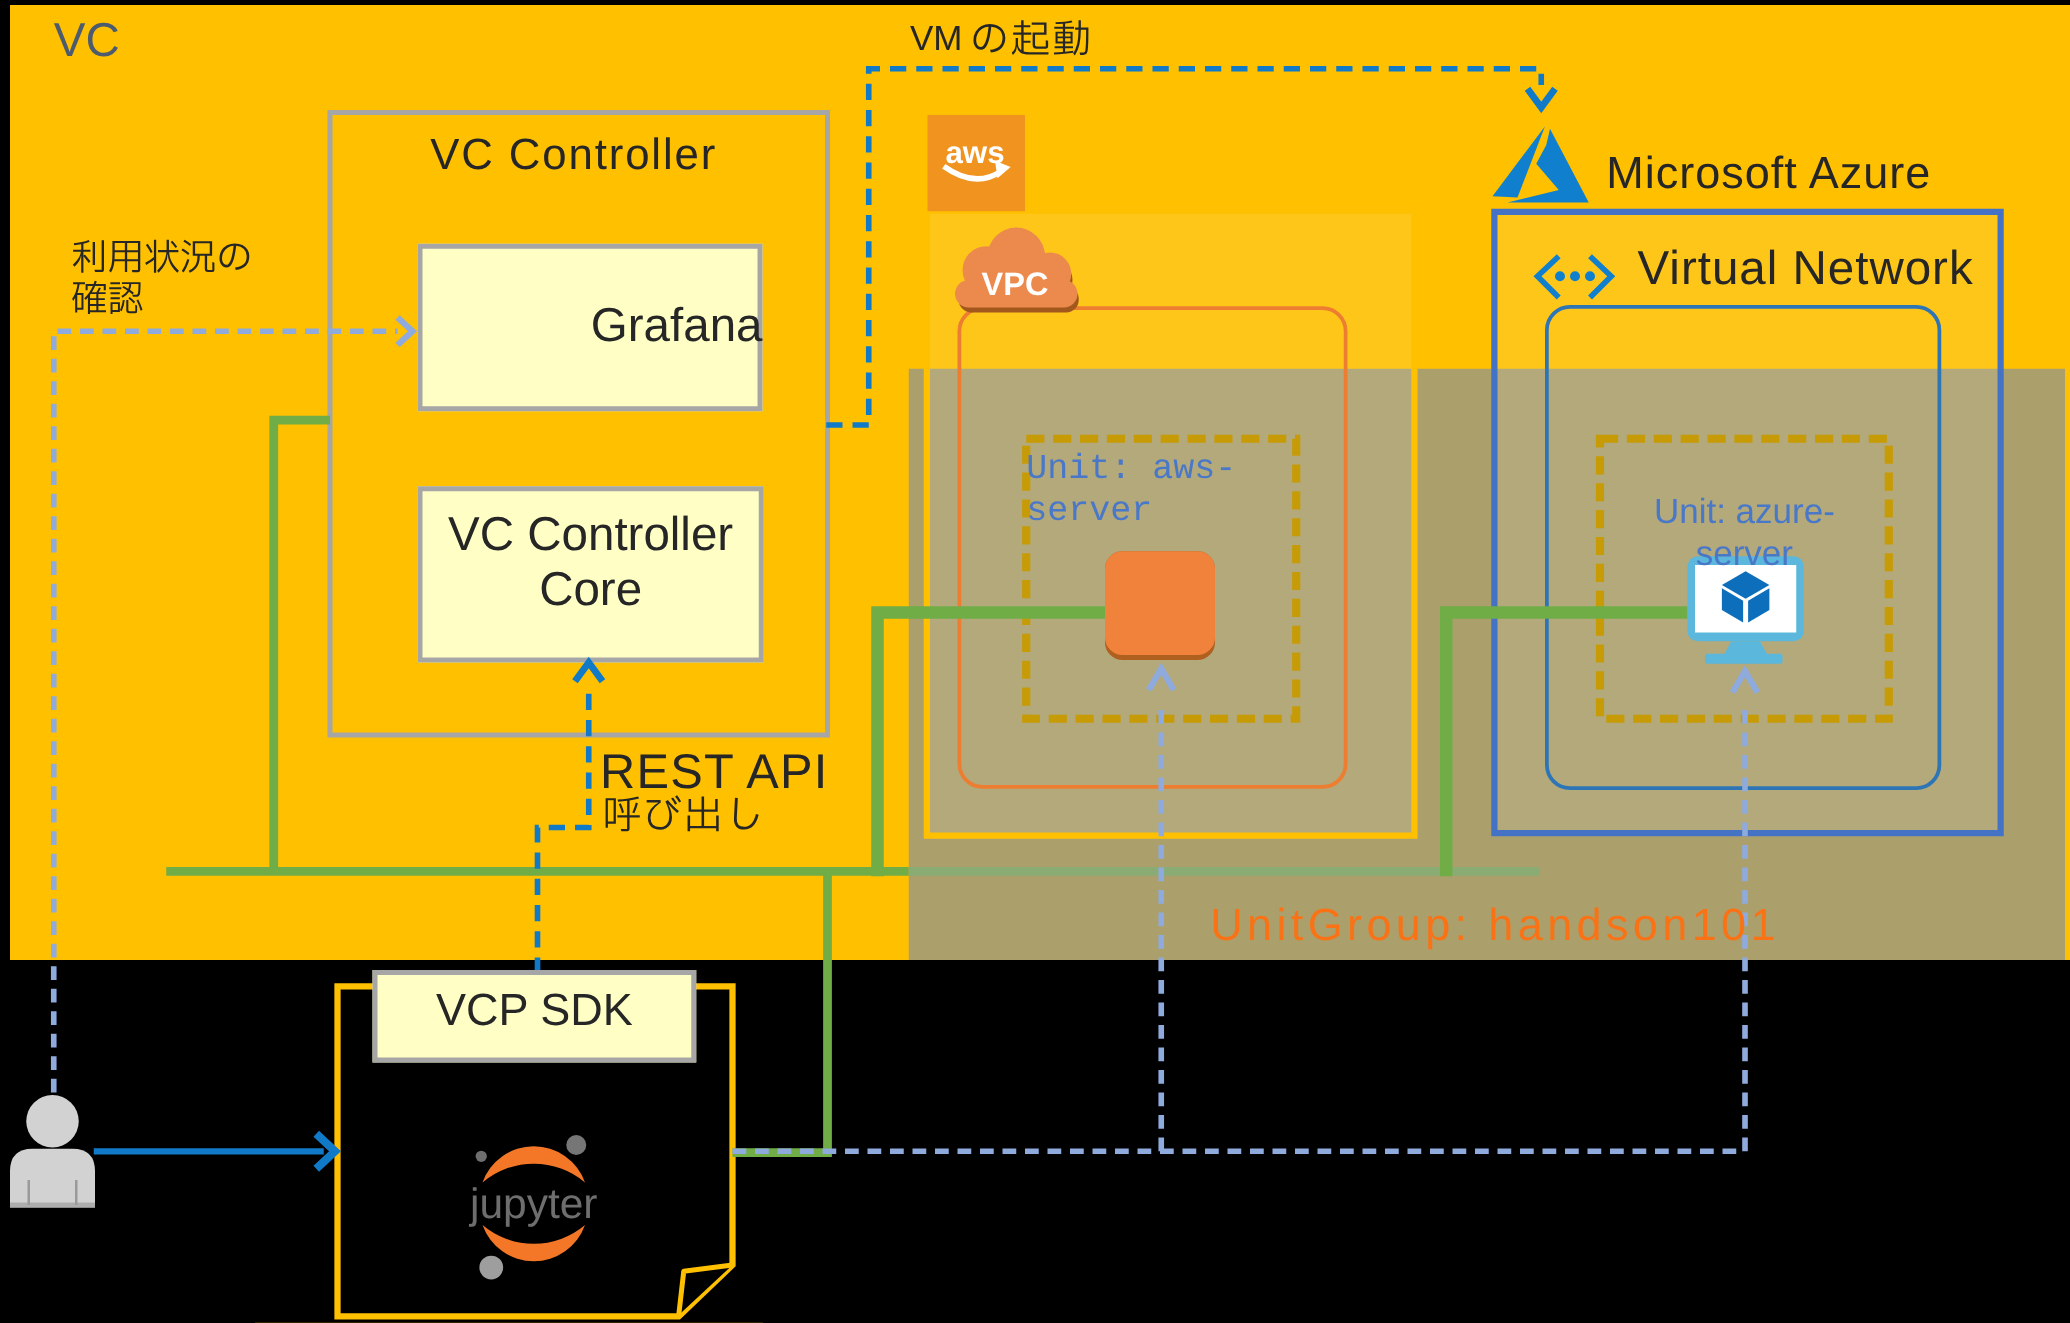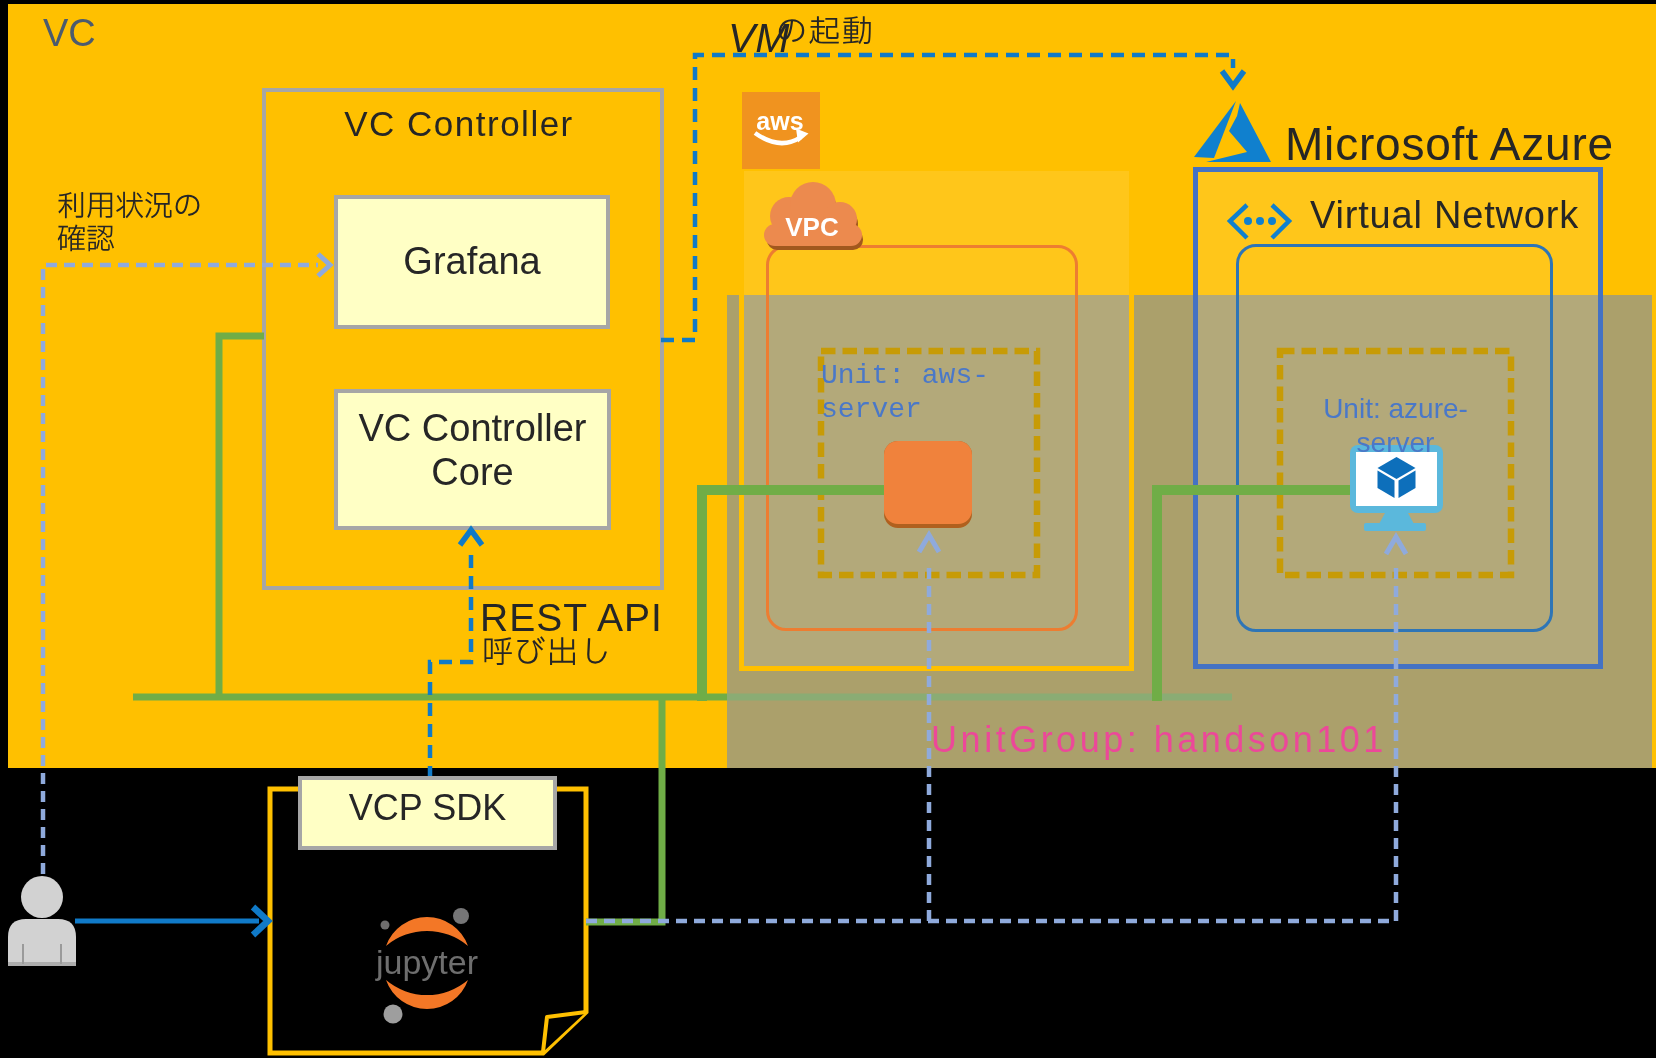--- a/index.html
+++ b/index.html
@@ -153,24 +153,24 @@
   <path transform="translate(57.0,249.0) scale(0.02900,-0.02900)" d="M958 27V-26H518V-77H460V378Q432 346 397 311L359 361Q429 425 491.5 512.0Q554 599 596 697H452V578H396V750H616Q632 794 643 842L702 830Q694 792 679 750H953V582H896V697H659Q625 613 570 526H693Q735 581 763 658L817 642Q795 581 755 526H949V474H749V361H926V311H749V197H927V146H749V27ZM230 743Q213 615 172 501H337V42H166V-35H108V370Q79 314 55 283L25 346Q84 425 120.0 523.5Q156 622 172 743H50V800H378V743ZM535 474Q530 466 518 450V361H692V474ZM166 99H281V445H166ZM518 197H692V311H518ZM692 146H518V27H692Z" fill="#262626"></path>
 <path transform="translate(86.0,249.0) scale(0.02900,-0.02900)" d="M79 803H344V747H79ZM600 749H397V803H911V734Q911 599 901 510Q893 449 865.5 424.0Q838 399 773 399H701L683 455H768Q809 455 824.0 469.0Q839 483 844 521Q854 604 854 717V749H657Q649 658 620 590Q677 552 728 509L694 463Q648 503 596 541Q539 445 414 375L382 424Q441 457 482.0 493.0Q523 529 549 572Q490 610 408 652L438 694Q503 663 573 621Q594 677 600 749ZM46 662H383V605H46ZM84 523H340V467H84ZM610 394Q687 339 761 260L728 215Q656 297 576 353ZM340 332H84V387H340ZM849 324Q910 216 966 39L916 14Q859 195 799 301ZM342 29Q371 86 392.0 163.0Q413 240 422 313L476 305Q451 118 392 -3L342 26V-21H139V-75H84V251H342ZM766 -1V176L817 156V3Q817 -31 805.0 -44.0Q793 -57 760 -57H613Q560 -57 539.0 -36.0Q518 -15 518 37V310H575V50Q575 20 586.0 9.5Q597 -1 627 -1ZM139 36H288V197H139Z" fill="#262626"></path>
   <path transform="translate(482.0,663.0) scale(0.03100,-0.03100)" d="M962 348V290H698V2Q698 -33 683.0 -48.0Q668 -63 633 -63H486L470 -4H635V290H383V348H635V720Q525 705 401 700L391 757Q527 761 670.5 781.5Q814 802 918 833L944 778Q837 748 698 728V348ZM139 26H80V790H345V132H139ZM286 188V734H139V188ZM769 422Q796 476 820.0 545.5Q844 615 857 677L913 660Q899 598 874.0 526.5Q849 455 820 397ZM471 656Q494 610 518.5 542.5Q543 475 555 423L503 399Q490 455 466.0 521.0Q442 587 419 632Z" fill="#262626"></path>
 <path transform="translate(514.5,663.0) scale(0.03100,-0.03100)" d="M931 677Q878 767 825 834L876 862Q943 775 980 706ZM824 622Q785 697 721 780L773 809Q835 726 877 650ZM121 275Q121 399 194.0 505.5Q267 612 390 670V676H92V739H450L455 678L420 653L403 640Q191 484 191 277Q191 167 254.5 104.5Q318 42 430 42Q547 42 612.0 117.0Q677 192 677 327Q677 417 652.5 508.5Q628 600 576 705L637 745Q716 651 784.0 583.5Q852 516 924 455L879 405Q758 510 654 630L649 627Q745 452 745 289Q745 196 705.5 124.5Q666 53 594.5 13.5Q523 -26 430 -26Q336 -26 266.5 10.5Q197 47 159.0 115.0Q121 183 121 275Z" fill="#262626"></path>
 <path transform="translate(547.0,663.0) scale(0.03100,-0.03100)" d="M836 73V341H902V-67H836V11H164V-67H98V341H164V73H459V436H125V770H190V496H459V832H525V496H811V770H876V436H525V73Z" fill="#262626"></path>
 <path transform="translate(579.5,663.0) scale(0.03100,-0.03100)" d="M274 797 347 795 320 276Q308 49 507 49Q622 49 698.0 130.0Q774 211 815 380L884 360Q841 175 746.5 77.0Q652 -21 508 -21Q375 -21 308.0 54.5Q241 130 248 279Z" fill="#262626"></path>
 </svg>
 
 <div class="lbl" style="left:22px;top:12px;font-size:38px;color:#4C5B6E;margin-left:21px;">VC</div>
 <div class="lbl" style="left:262px;top:104px;width:394px;text-align:center;font-size:35px;letter-spacing:1.5px;">VC Controller</div>
-<div class="lbl" style="left:334px;top:240px;width:276px;text-align:center;font-size:38px;">Grafana</div>
+<div class="lbl" style="left:334px;top:240px;width:276px;text-align:right;font-size:38px;">Grafana</div>
 <div class="lbl" style="left:334px;top:406px;width:277px;text-align:center;font-size:38px;line-height:44px;">VC Controller<br>Core</div>
-<div class="lbl" style="left:728px;top:15px;font-size:41px;font-style:italic;">VM</div>
+<div class="lbl" style="left:728px;top:15px;font-size:28px;">VM</div>
 <div class="lbl" style="left:480px;top:596px;font-size:39px;letter-spacing:1px;">REST API</div>
-<div class="lbl" style="left:1285px;top:117px;font-size:46px;letter-spacing:0.8px;text-align:center;">Microsoft Azure</div>
+<div class="lbl" style="left:1285px;top:117px;font-size:36px;letter-spacing:0.8px;text-align:center;">Microsoft Azure</div>
 <div class="lbl" style="left:1310px;top:194px;font-size:38px;letter-spacing:0.8px;">Virtual Network</div>
 <div class="lbl" style="left:821px;top:359px;width:216px;font-size:28px;color:#4A78C8;line-height:34px;font-family:Liberation Mono, monospace;">Unit: aws-<br>server</div>
 <div class="lbl" style="left:1280px;top:359px;width:231px;text-align:center;font-size:28px;color:#4A78C8;line-height:34px;margin-top:33px;">Unit: azure-<br>server</div>
-<div class="lbl" style="left:1159px;top:719px;font-size:36px;letter-spacing:3.5px;color:#ec4899;white-space:nowrap;transform:translateX(-50%);">UnitGroup: handson101</div>
+<div class="lbl" style="left:1196px;top:719px;font-size:36px;letter-spacing:3.5px;color:#f97316;white-space:nowrap;transform:translateX(-50%);">UnitGroup: handson101</div>
 
 <div class="abs" style="left:298px;top:776px;width:251px;height:66px;border:4px solid #A6A6A6;background:#FFFFC5;text-align:center;font-size:36px;line-height:56px;color:#262626;">VCP SDK</div>
 
 </div>
 </body></html>

